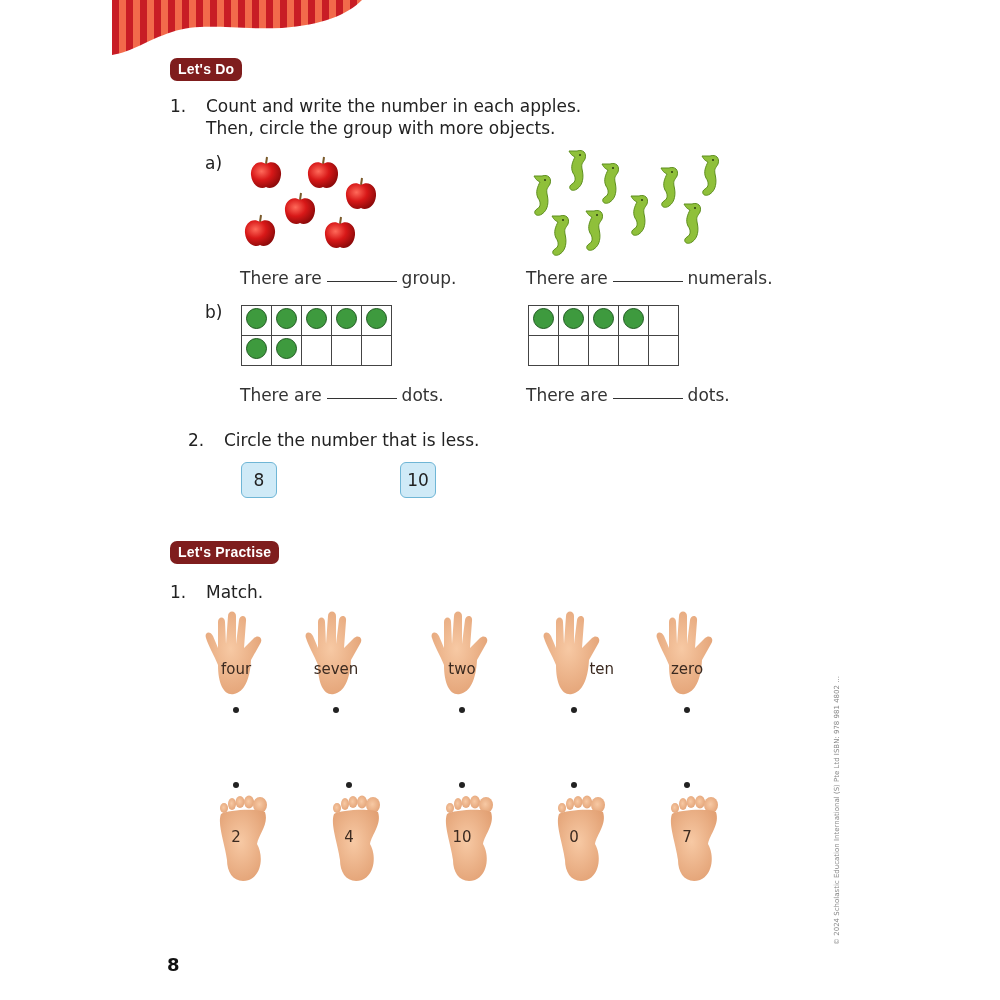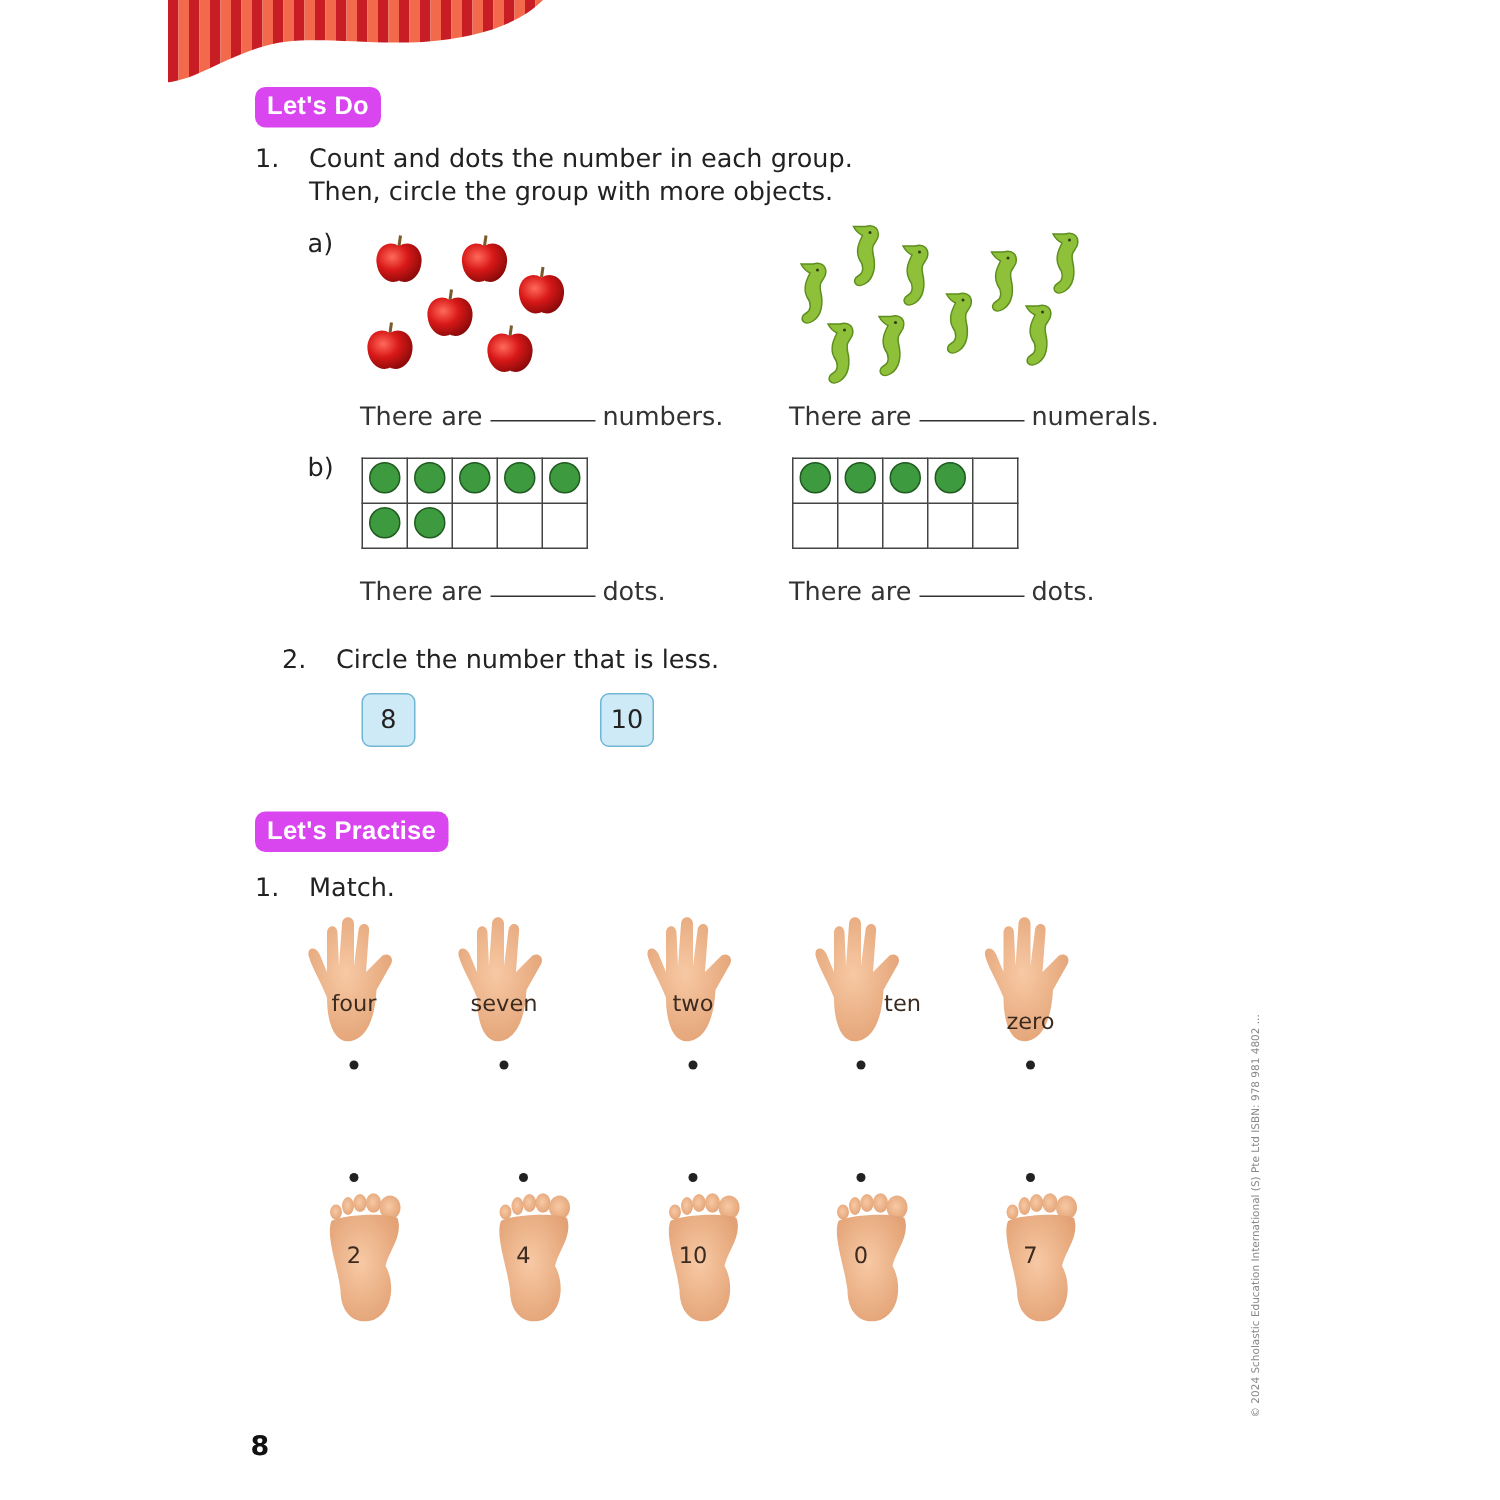--- a/index.html
+++ b/index.html
@@ -1,19 +1,19 @@
 <!DOCTYPE html>
 <html><head>
 <meta charset="utf-8">
 <style>
   html,body{margin:0;padding:0;background:#fff;}
   body{width:1000px;height:1000px;position:relative;overflow:hidden;font-family:"DejaVu Sans","Liberation Sans",sans-serif;color:#222;}
   .abs{position:absolute;}
   .banner{left:112px;top:0;width:260px;height:58px;}
-  .badge{background:#d946ef;color:#fff;font-weight:bold;font-size:17px;border-radius:7px;padding:3px 8px 4px 8px;font-family:"Liberation Sans",sans-serif;letter-spacing:0.2px;}
+  .badge{background:#7f1d1d;color:#fff;font-weight:bold;font-size:14px;border-radius:7px;padding:3px 8px 4px 8px;font-family:"Liberation Sans",sans-serif;letter-spacing:0.2px;}
   .q{font-size:17px;line-height:22px;color:#222;}
   .qnum{width:36px;display:inline-block;}
   .sub{font-size:17px;color:#222;}
   .sentence{font-size:17px;color:#333;white-space:nowrap;}
   .blank{display:inline-block;width:70px;border-bottom:1.2px solid #333;margin:0 5px;vertical-align:2px;}
   .frame{border-collapse:collapse;}
   .frame td{width:29px;height:29px;border:1.5px solid #444;padding:0;text-align:center;vertical-align:middle;}
   .dot{display:inline-block;width:19px;height:19px;border-radius:50%;background:#3e9a3e;border:1px solid #1f5a20;}
   .numbox{width:34px;height:34px;border:1.5px solid #6fb6d6;background:#cfeaf7;border-radius:6px;font-size:17px;display:flex;align-items:center;justify-content:center;color:#222;}
   .hand,.foot{width:80px;height:90px;}
@@ -35,21 +35,21 @@
     <clipPath id="wave">
       <path d="M0 0 H250 C235 15 210 25 170 28 C120 30 90 22 60 32 C35 40 20 52 0 55 Z"></path>
     </clipPath>
   </defs>
   <rect width="260" height="58" fill="url(#stripes)" clip-path="url(#wave)"></rect>
 </svg>
 
 <div class="abs badge" style="left:170px;top:58px;">Let's Do</div>
 
 <div class="abs q" style="left:170px;top:95px;">
-  <span class="qnum">1.</span><span>Count and dots the number in each group.</span><br>
+  <span class="qnum">1.</span><span>Count and write the number in each apples.</span><br>
   <span class="qnum"></span><span>Then, circle the group with more objects.</span>
 </div>
 
 <div class="abs sub" style="left:205px;top:153px;">a)</div>
 
 <svg class="abs" style="left:238px;top:148px;" width="150" height="108">
   <defs>
     <radialGradient id="ag" cx="35%" cy="35%" r="70%">
         <stop offset="0" stop-color="#ff6a5a"></stop>
         <stop offset="0.5" stop-color="#d81818"></stop>
@@ -80,21 +80,21 @@
   <use href="#seahorse" x="78" y="18"></use>
   <use href="#seahorse" x="28" y="70"></use>
   <use href="#seahorse" x="62" y="65"></use>
   <use href="#seahorse" x="107" y="50"></use>
   <use href="#seahorse" x="137" y="22"></use>
   <use href="#seahorse" x="160" y="58"></use>
   <use href="#seahorse" x="178" y="10"></use>
 </svg>
 
 <div class="abs sentence" style="left:240px;top:268px;">
-  <span>There are</span><span class="blank"></span><span>numbers.</span>
+  <span>There are</span><span class="blank"></span><span>group.</span>
 </div>
 <div class="abs sentence" style="left:526px;top:268px;">
   <span>There are</span><span class="blank"></span><span>numerals.</span>
 </div>
 
 <div class="abs sub" style="left:205px;top:302px;">b)</div>
 
 <table class="abs frame" style="left:241px;top:305px;">
   <tbody>
       <tr>
@@ -196,21 +196,21 @@
     <svg class="hand" viewBox="0 0 80 90">
         <use href="#handshape"></use>
       </svg>
     <div class="label" style="top:50px;text-align:right;">ten</div>
     <div class="abs mdot" style="left:37px;top:97px;"></div>
   </div>
   <div class="abs" style="left:451px;top:0;width:80px;height:110px;">
     <svg class="hand" viewBox="0 0 80 90">
         <use href="#handshape"></use>
       </svg>
-    <div class="label" style="top:50px;margin-top:12px;">zero</div>
+    <div class="label" style="top:50px;">zero</div>
     <div class="abs mdot" style="left:37px;top:97px;"></div>
   </div>
 </div>
 
 <div class="abs" style="left:196px;top:782px;width:560px;height:120px;">
   <div class="abs" style="left:0;top:0;width:80px;height:110px;">
     <div class="abs mdot" style="left:37px;top:0;"></div>
     <svg class="abs foot" style="top:12px;left:6px;" viewBox="0 0 70 90">
         <use href="#footshape"></use>
       </svg>

